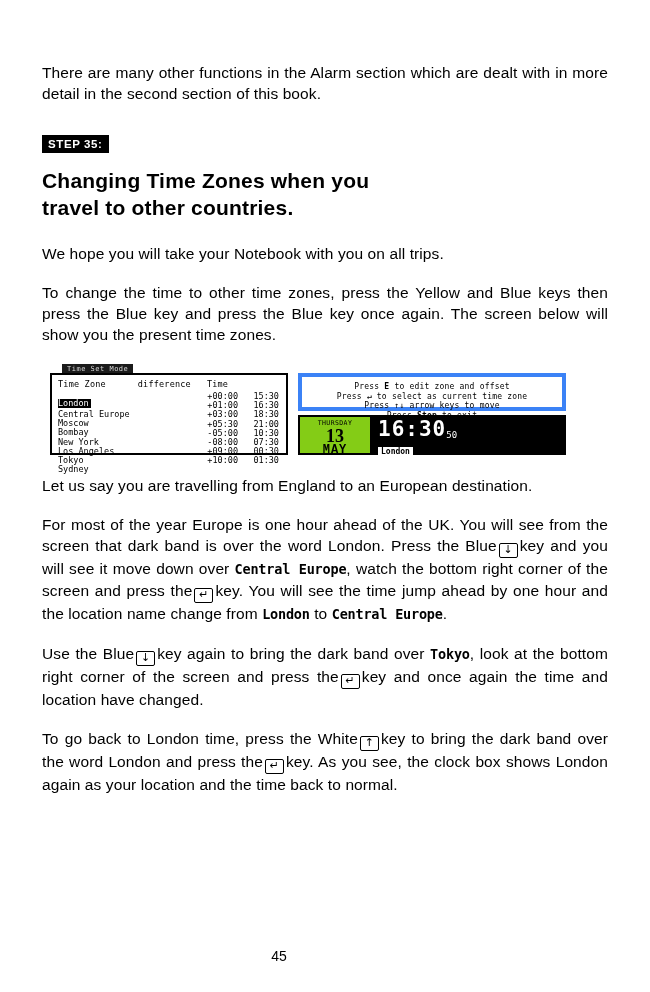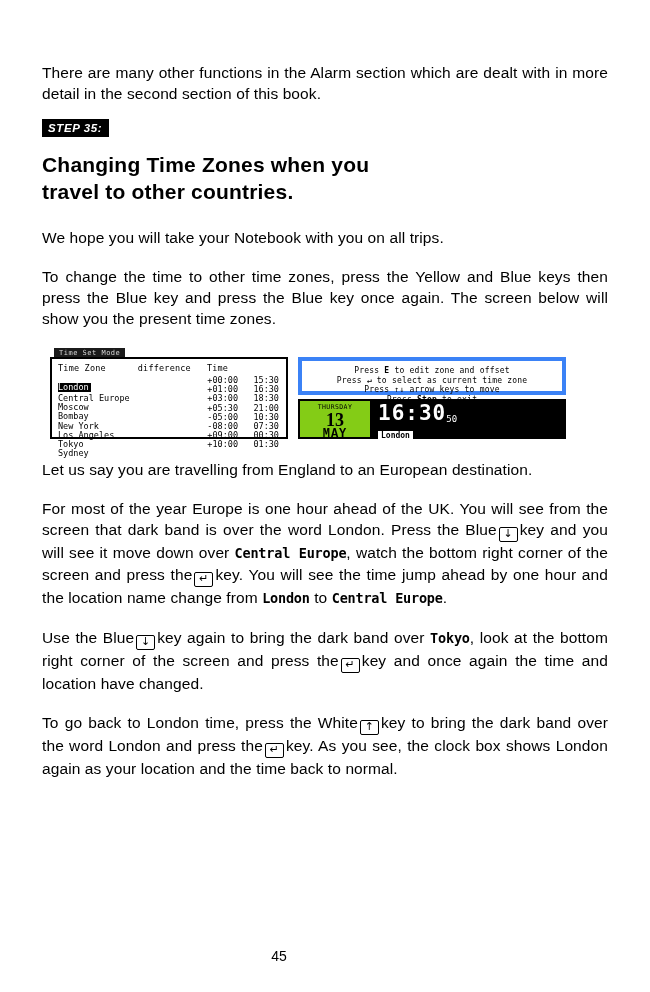--- a/index.html
+++ b/index.html
@@ -28,51 +28,50 @@
     width: 566px;
   }
   p {
     margin: 0 0 0 0;
     font-size: 15.5px;
     line-height: 21px;
     text-align: justify;
     letter-spacing: 0.1px;
   }
   .para { margin-bottom: 18px; }
-  .intro { margin-bottom: 14px; }
+  .intro { margin-bottom: 30px; }
 
   .step-badge {
     display: inline-block;
     background: #000000;
     color: #ffffff;
     font-size: 11.5px;
     font-weight: bold;
     letter-spacing: 0.6px;
     padding: 3px 7px 3px 6px;
     margin-bottom: 14px;
-    font-style: italic;
   }
   h1.heading {
     font-size: 21px;
     font-weight: bold;
     line-height: 27px;
     margin: 0 0 22px 0;
     letter-spacing: 0.2px;
   }
   h1.heading span { display: block; }
 
   
   .figure {
     margin: 6px 0 20px 8px;
     width: 520px;
     position: relative;
   }
   .lcd-tab {
     position: absolute;
-    left: 4px;
+    left: 12px;
     top: -9px;
     background: #1b1b1b;
     color: #d8d8d8;
     font-family: "DejaVu Sans Mono", monospace;
     font-size: 7px;
     letter-spacing: 0.5px;
     padding: 1px 5px;
   }
   .lcd-row {
     display: flex;

